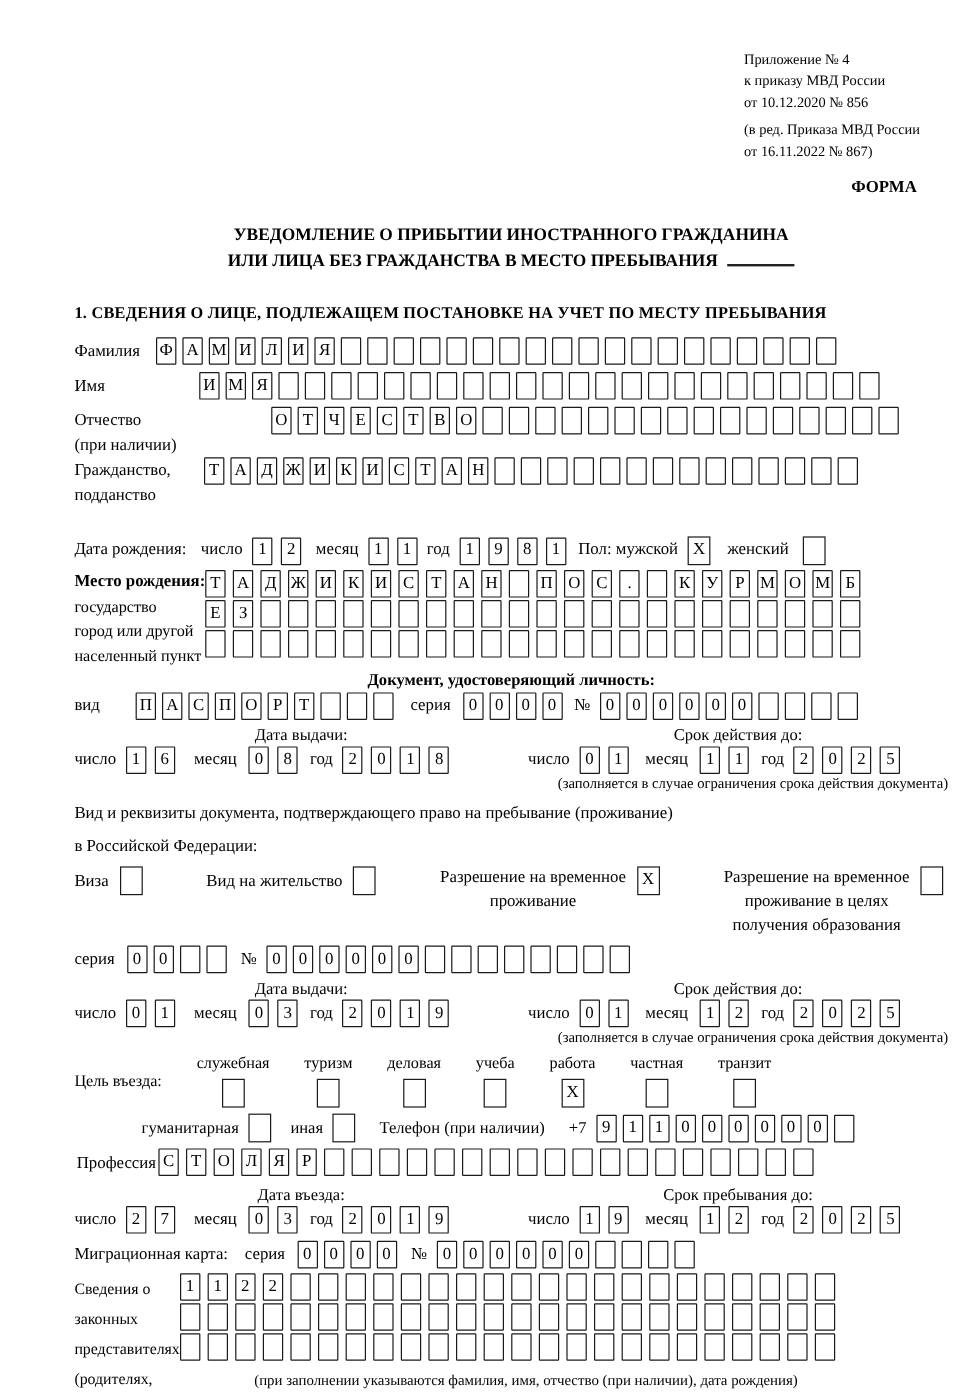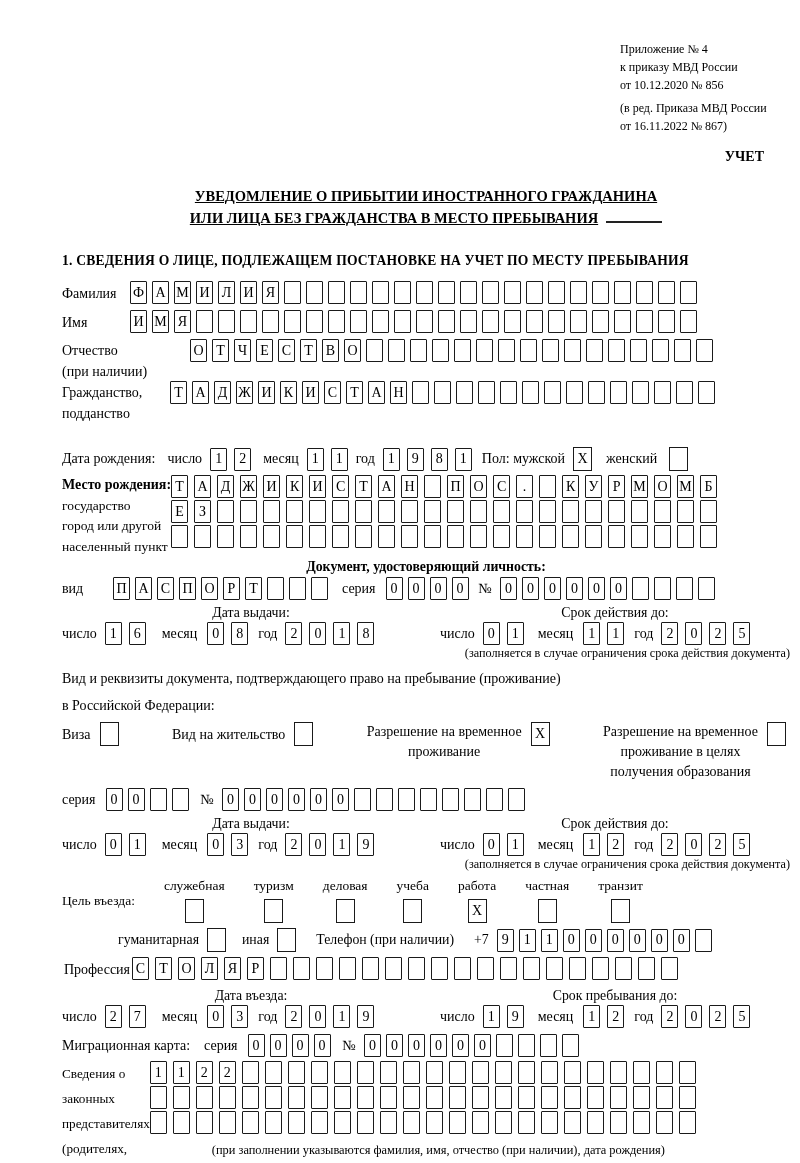--- a/index.html
+++ b/index.html
@@ -8,21 +8,21 @@
     width:800px; height:1163px; background:#ffffff; color:#000;
     font-family:"Liberation Serif", serif; font-size:14px; overflow:hidden;
   }
   .page { padding:40px 10px 0 62px; }
 
   
   .appendix { margin-left:558px; font-size:12px; line-height:18px; }
   .appendix .grp2 { margin-top:5px; }
   .forma { text-align:right; margin:14px 26px 0 0; font-weight:bold; font-size:14px; }
 
-  .title { margin-top:20px; text-align:center; font-weight:bold; font-size:14.5px; line-height:22px;text-decoration:underline; }
+  .title { margin-top:20px; text-align:center; font-weight:bold; font-size:14.5px; line-height:22px; }
   .t-underline { display:inline-block; width:56px; height:13px; border-bottom:2px solid #222; margin-left:8px; }
   .sec-head { margin-top:24px; font-weight:bold; font-size:13.6px; letter-spacing:0.2px; white-space:nowrap; }
 
   .row { display:flex; align-items:flex-start; }
   .lblcol { flex:0 0 auto; }
   .lbl { line-height:26px; white-space:nowrap; }
   .lbl2 { line-height:18px; white-space:nowrap; }
   .w68  { flex-basis:68px; }
   .w108 { flex-basis:108px; }
   .w128 { flex-basis:128px; }
@@ -33,21 +33,21 @@
   .cells.g7 { gap:7px; }
   .cell {
     flex:0 0 17px; width:17px; height:23px; border:1.5px solid #1a1a1a; border-radius:1px;
     display:flex; align-items:center; justify-content:center; font-size:14px;
   }
   .cb {
     width:19px; height:24px; border:1.6px solid #1a1a1a; flex:0 0 auto;
     display:inline-flex; align-items:center; justify-content:center; font-size:14px;
   }
 
-  .mt2{margin-top:2px;} .mt3{margin-top:3px;} .mt4{margin-top:4px;} .mt5{margin-top:5px;}
+  .mt2{margin-top:2px;} .mt3{margin-top:3px;gap:36px;} .mt4{margin-top:4px;} .mt5{margin-top:5px;}
   .mt6{margin-top:6px;} .mt8{margin-top:24px;} .mt12{margin-top:12px;}
 
   .center-bold { text-align:center; font-weight:bold; font-size:13.8px; margin-top:2px; }
 
   
   .inline-row { display:flex; align-items:center; }
   .ml8{margin-left:8px;} .ml10{margin-left:10px;} .ml12{margin-left:12px;} .ml14{margin-left:14px;} .ml16{margin-left:16px;} .ml20{margin-left:20px;}
 
   
   .dheads { display:flex; margin-top:5px; font-size:13.8px; }
@@ -88,21 +88,21 @@
 <div class="page">
 
   <div class="appendix">
     <div>Приложение № 4</div>
     <div>к приказу МВД России</div>
     <div>от 10.12.2020 № 856</div>
     <div class="grp2">(в ред. Приказа МВД России</div>
     <div>от 16.11.2022 № 867)</div>
   </div>
 
-  <div class="forma">УЧЕТ</div>
+  <div class="forma">ФОРМА</div>
 
   <div class="title">
     <div>УВЕДОМЛЕНИЕ О ПРИБЫТИИ ИНОСТРАННОГО ГРАЖДАНИНА</div>
     <div>
       <span>ИЛИ ЛИЦА БЕЗ ГРАЖДАНСТВА В МЕСТО ПРЕБЫВАНИЯ</span><span class="t-underline"></span>
     </div>
   </div>
 
   <div class="sec-head">1. СВЕДЕНИЯ О ЛИЦЕ, ПОДЛЕЖАЩЕМ ПОСТАНОВКЕ НА УЧЕТ ПО МЕСТУ ПРЕБЫВАНИЯ</div>
 

